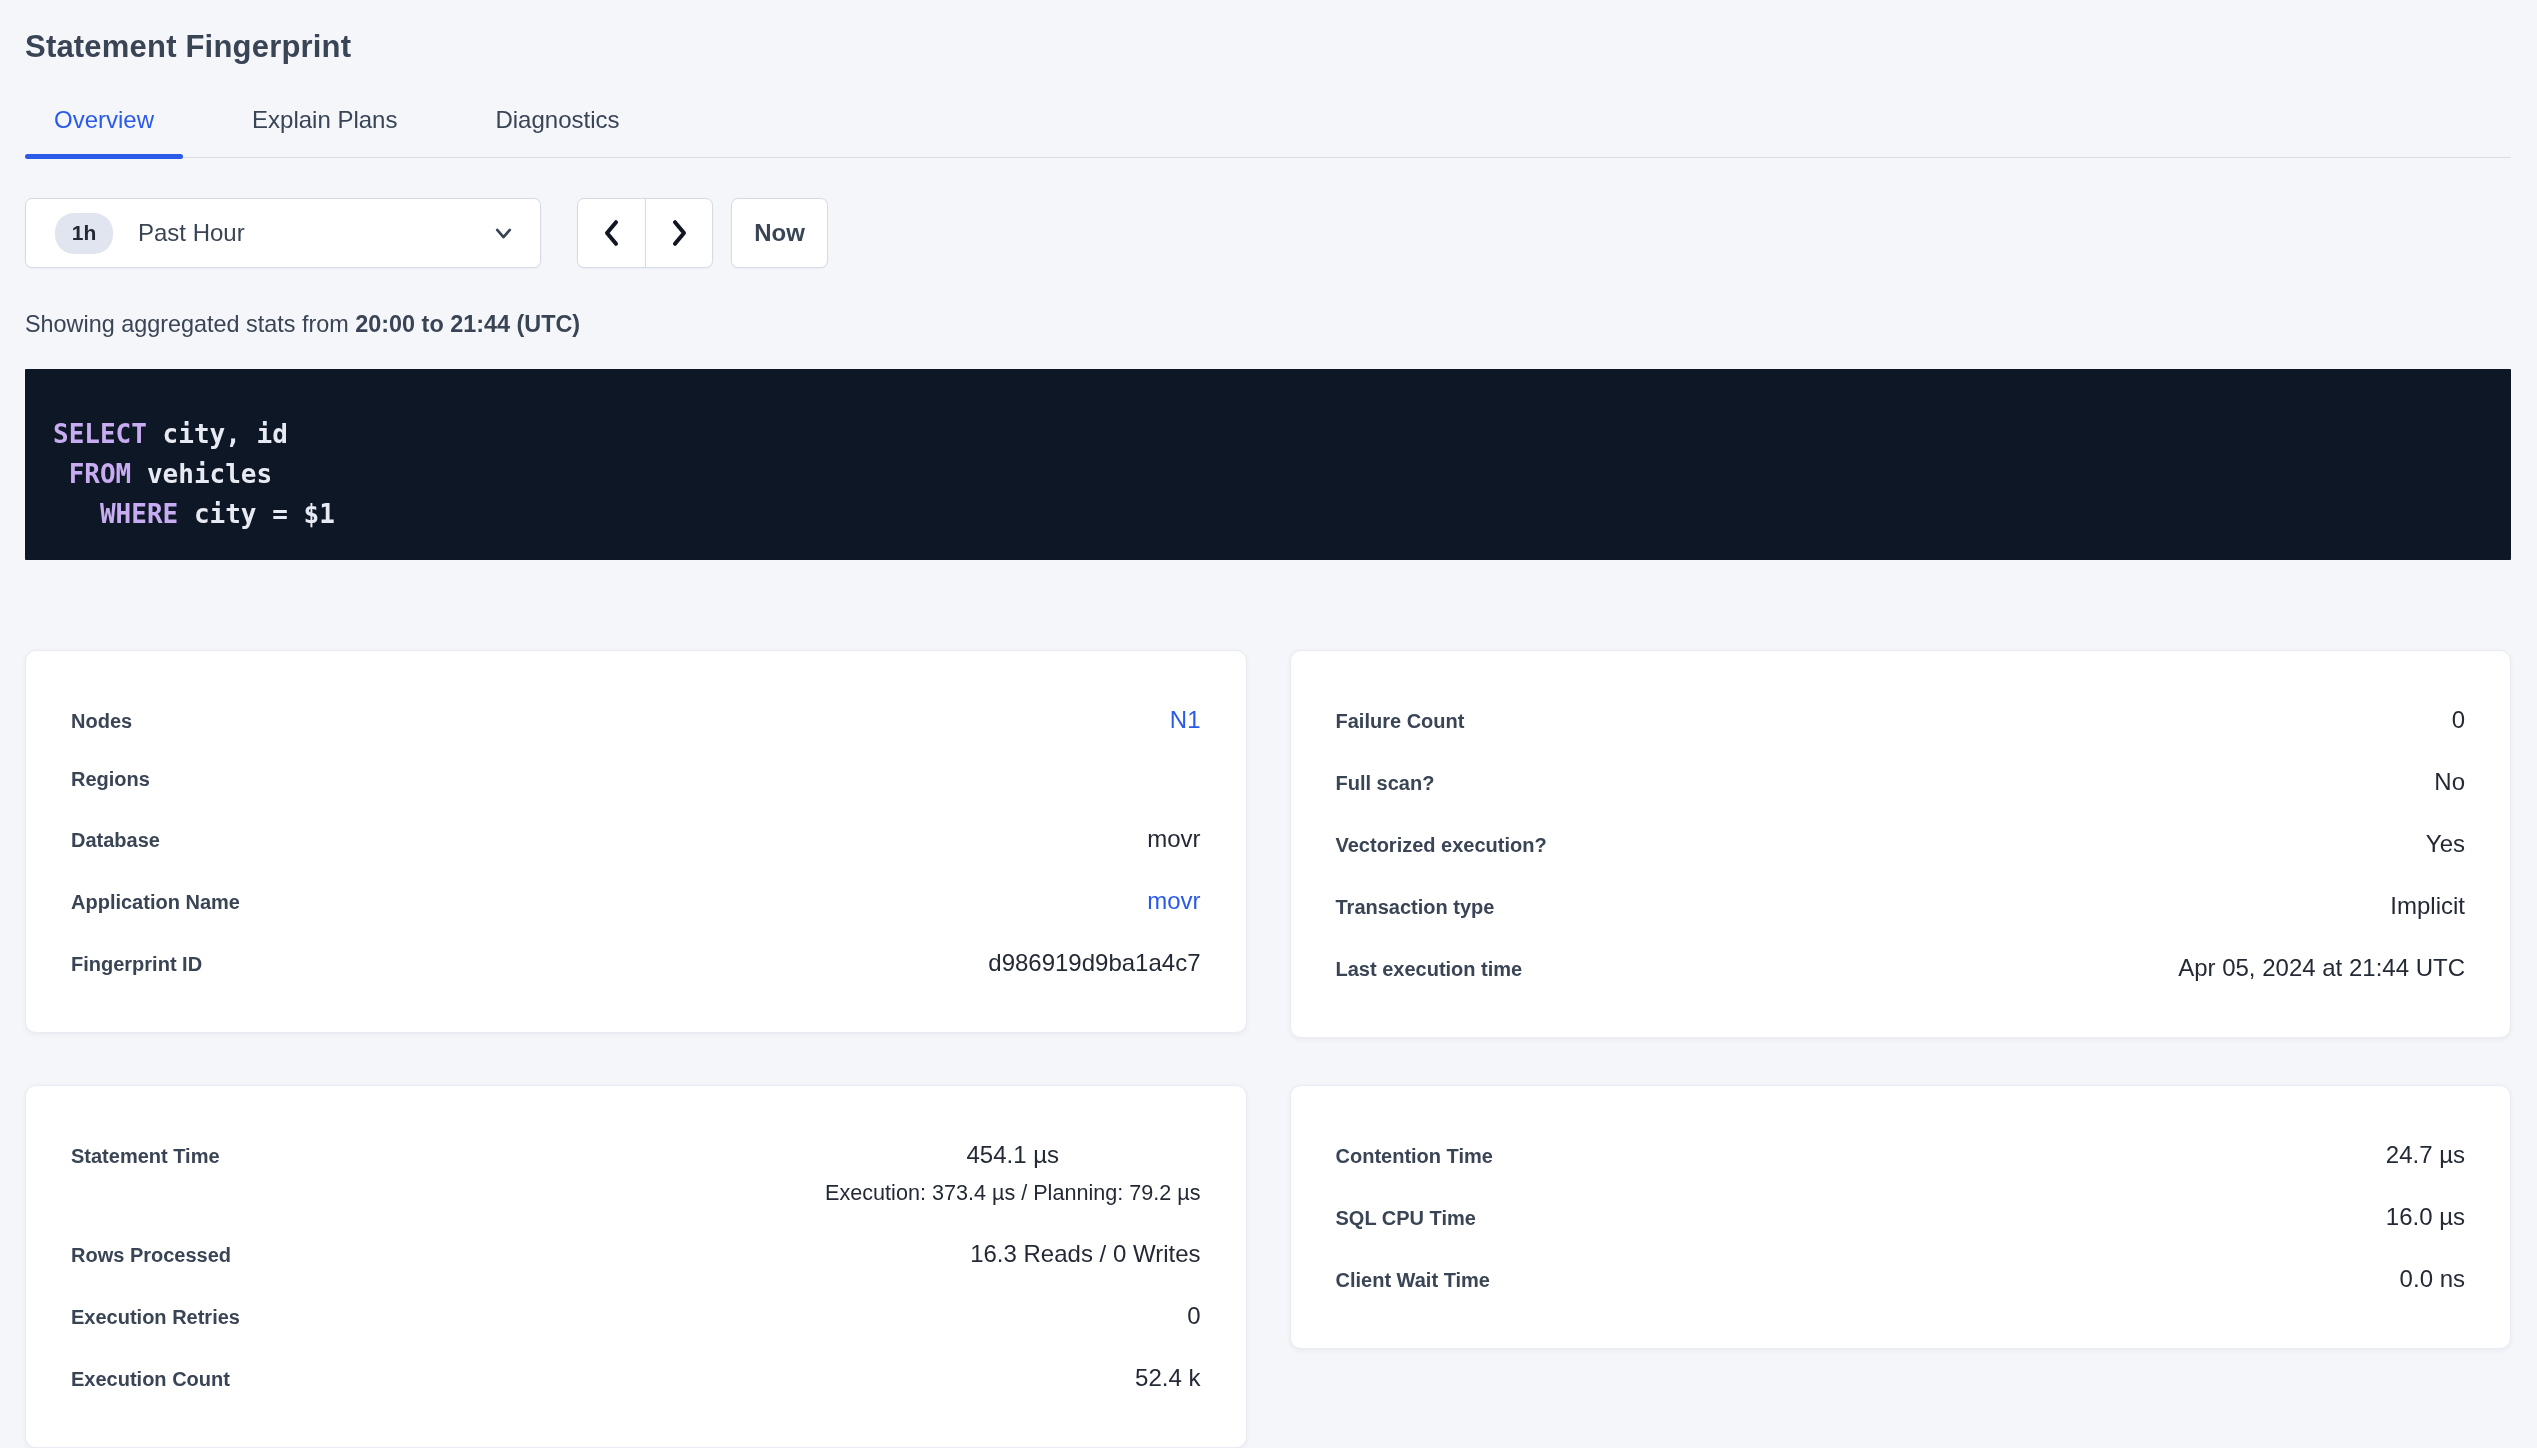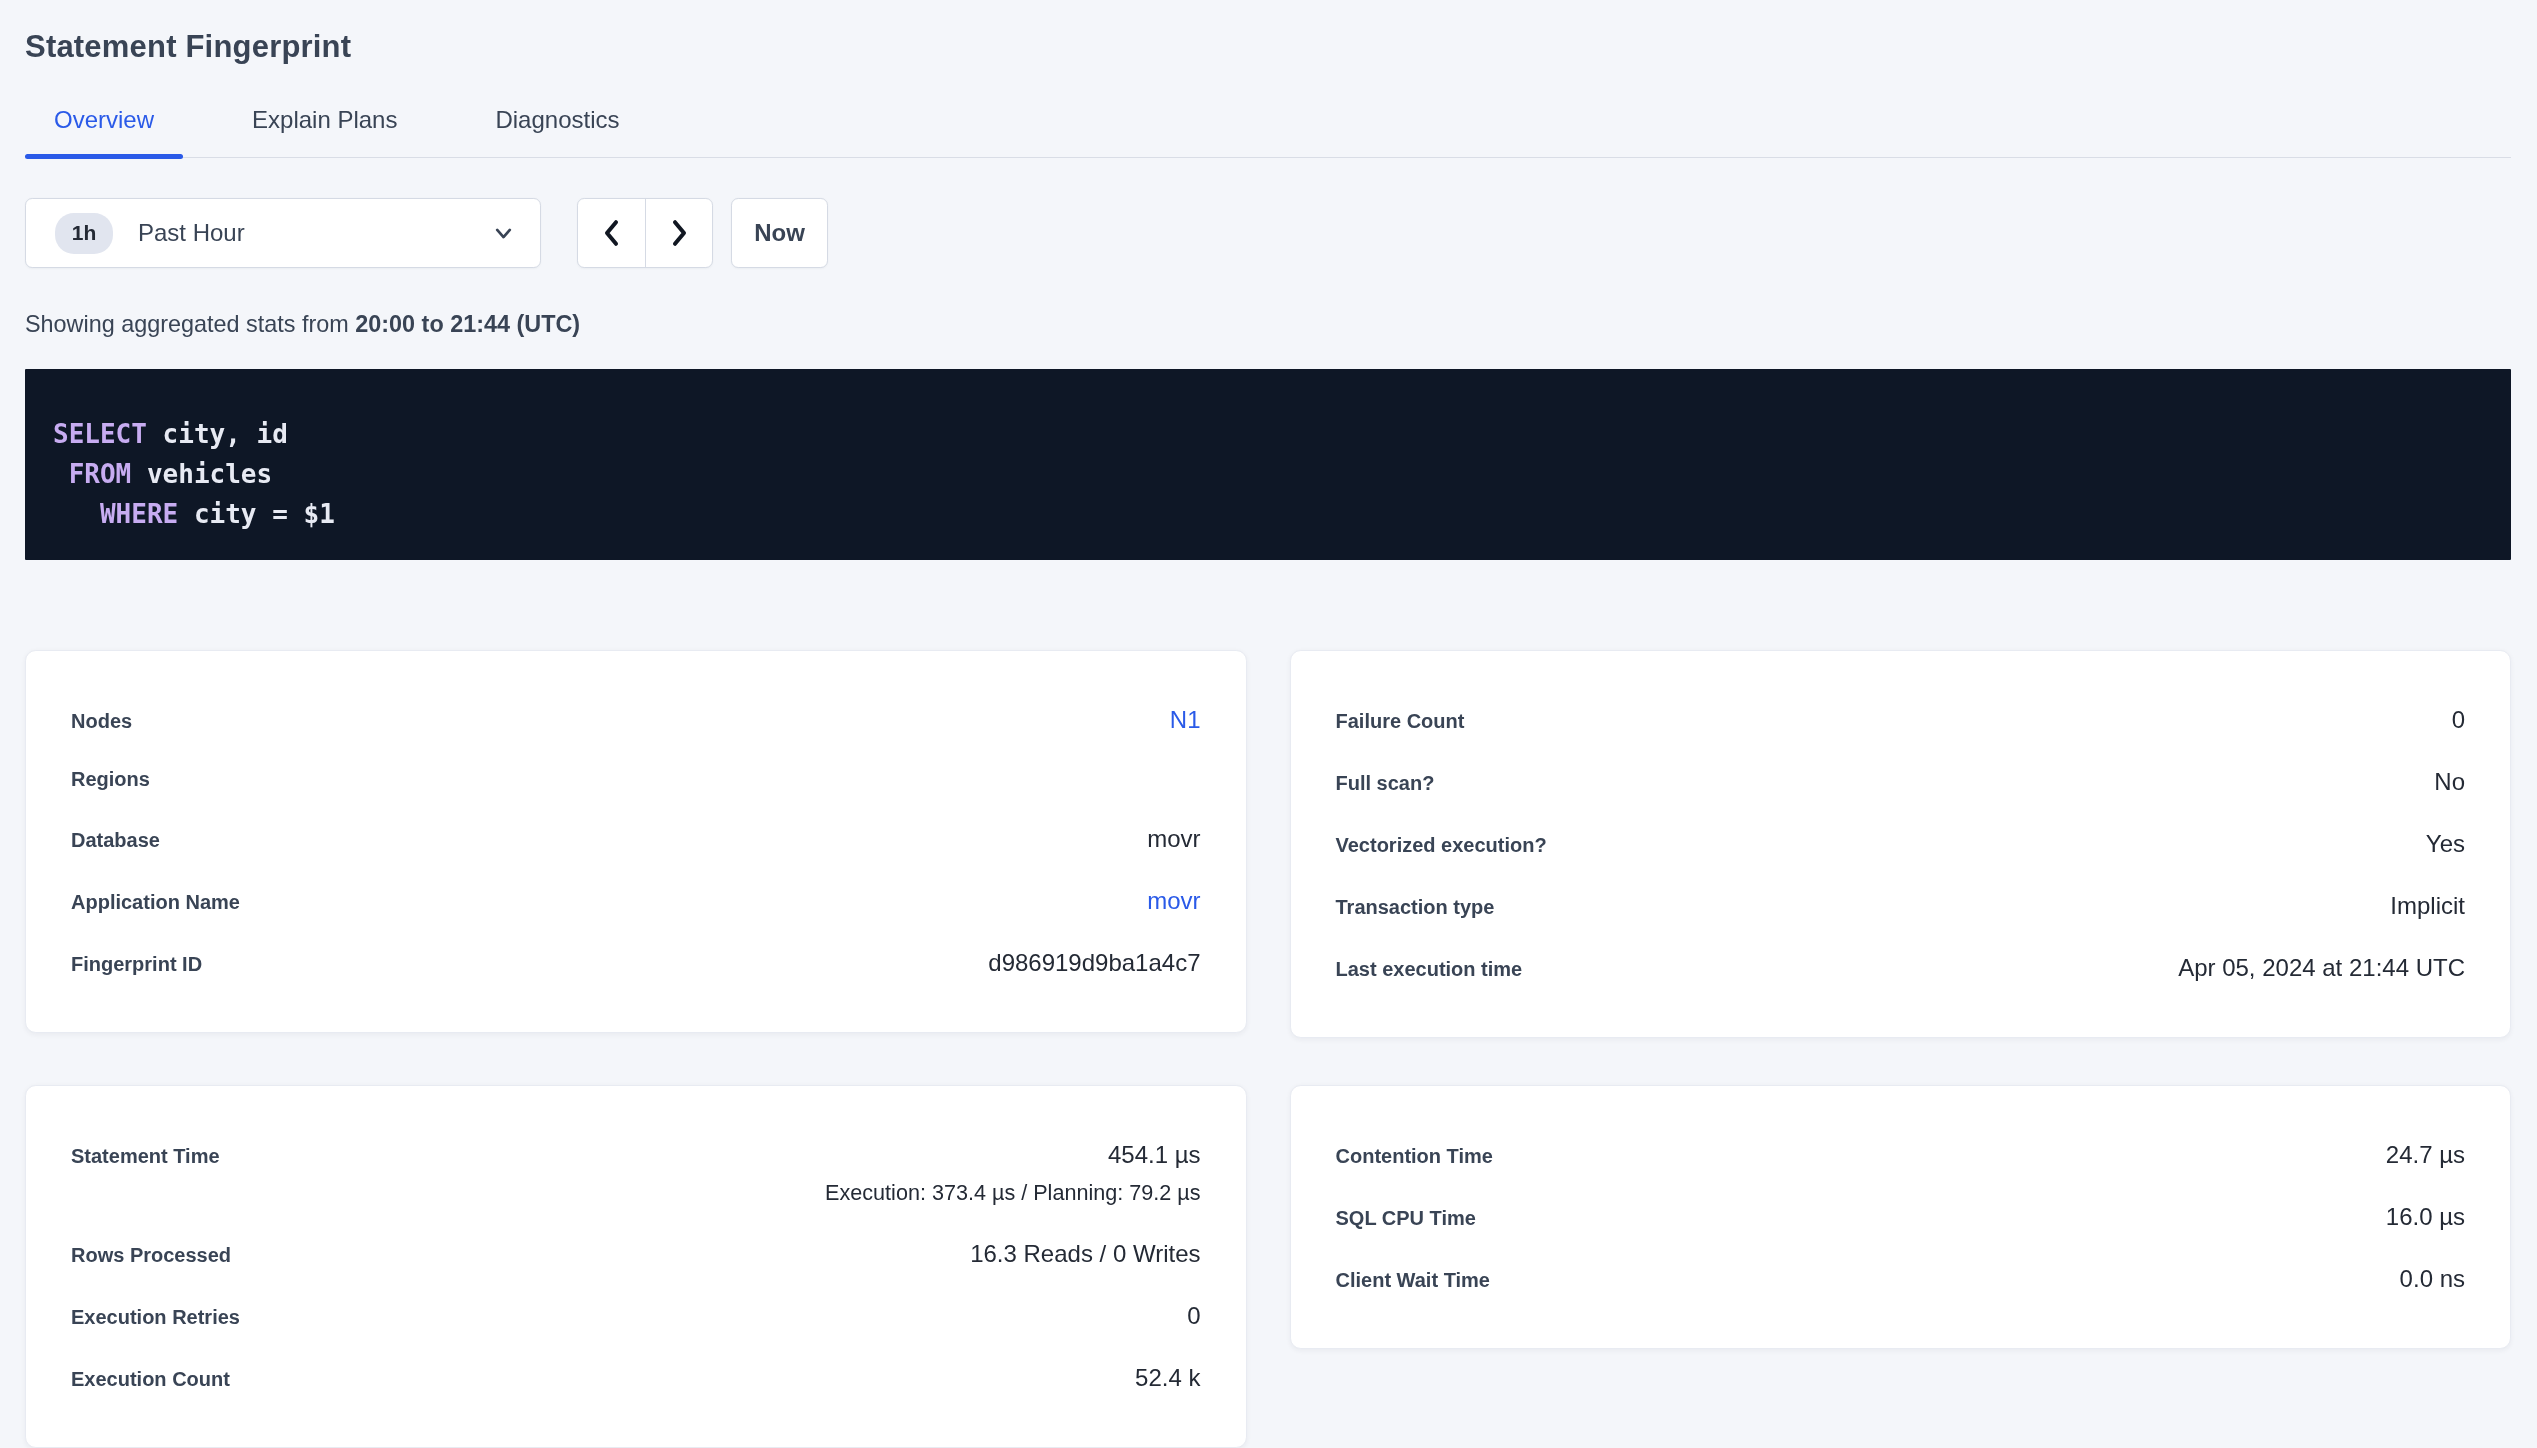--- a/index.html
+++ b/index.html
@@ -98,21 +98,21 @@
     background:var(--card-bg);border:0.9px solid var(--card-border);border-radius:10.8px;
     padding:38px 45px;box-shadow:0 1.8px 5.4px rgba(36,42,53,.05);
   }
   .row{
     display:flex;justify-content:space-between;align-items:baseline;
     padding:17px 0;
   }
   .lbl{font-size:20px;font-weight:700;color:var(--label);}
   .val{font-size:24px;color:var(--value);text-align:right;}
   .val.link{color:var(--accent);cursor:pointer;}
-  .val-stack{display:flex;flex-direction:column;align-items:flex-end;gap:10.8px;}
+  .val-stack{display:flex;flex-direction:column;align-items:center;gap:10.8px;}
   .subval{font-size:21.6px;color:var(--value);text-align:right;}
 
   svg.icon{display:block;}
 </style>
 </head>
 <body>
 
 <div class="page">
 
   <h1 class="page-title">Statement Fingerprint</h1>

